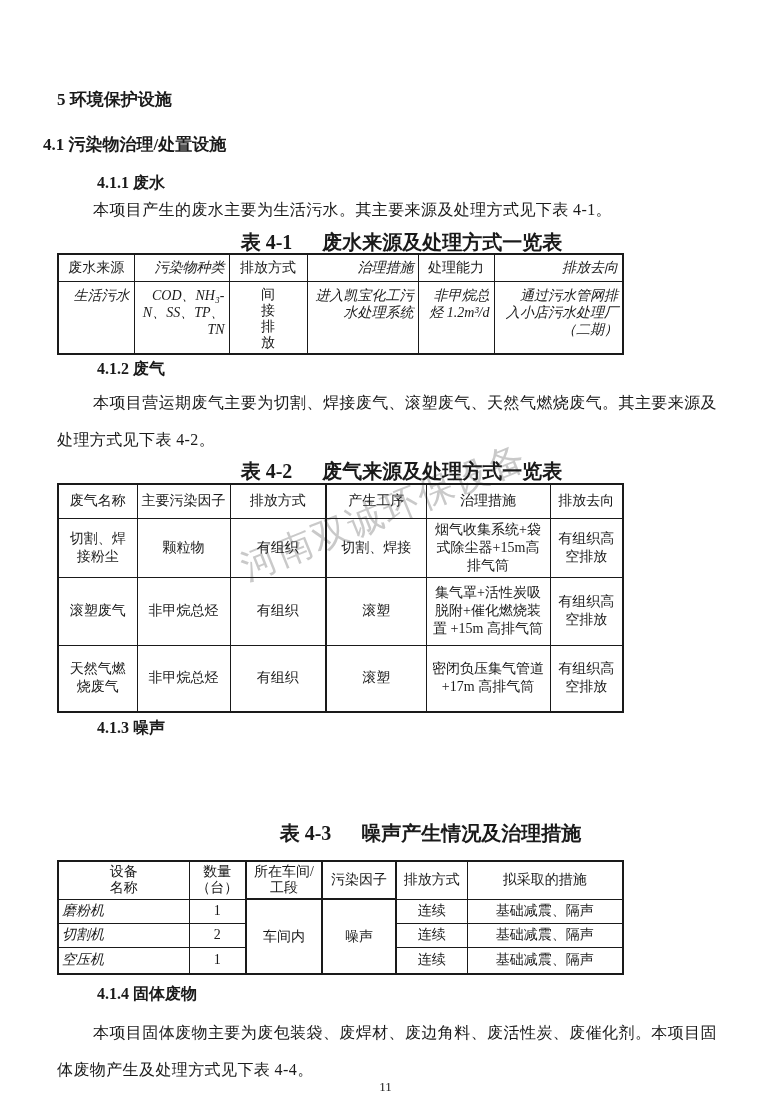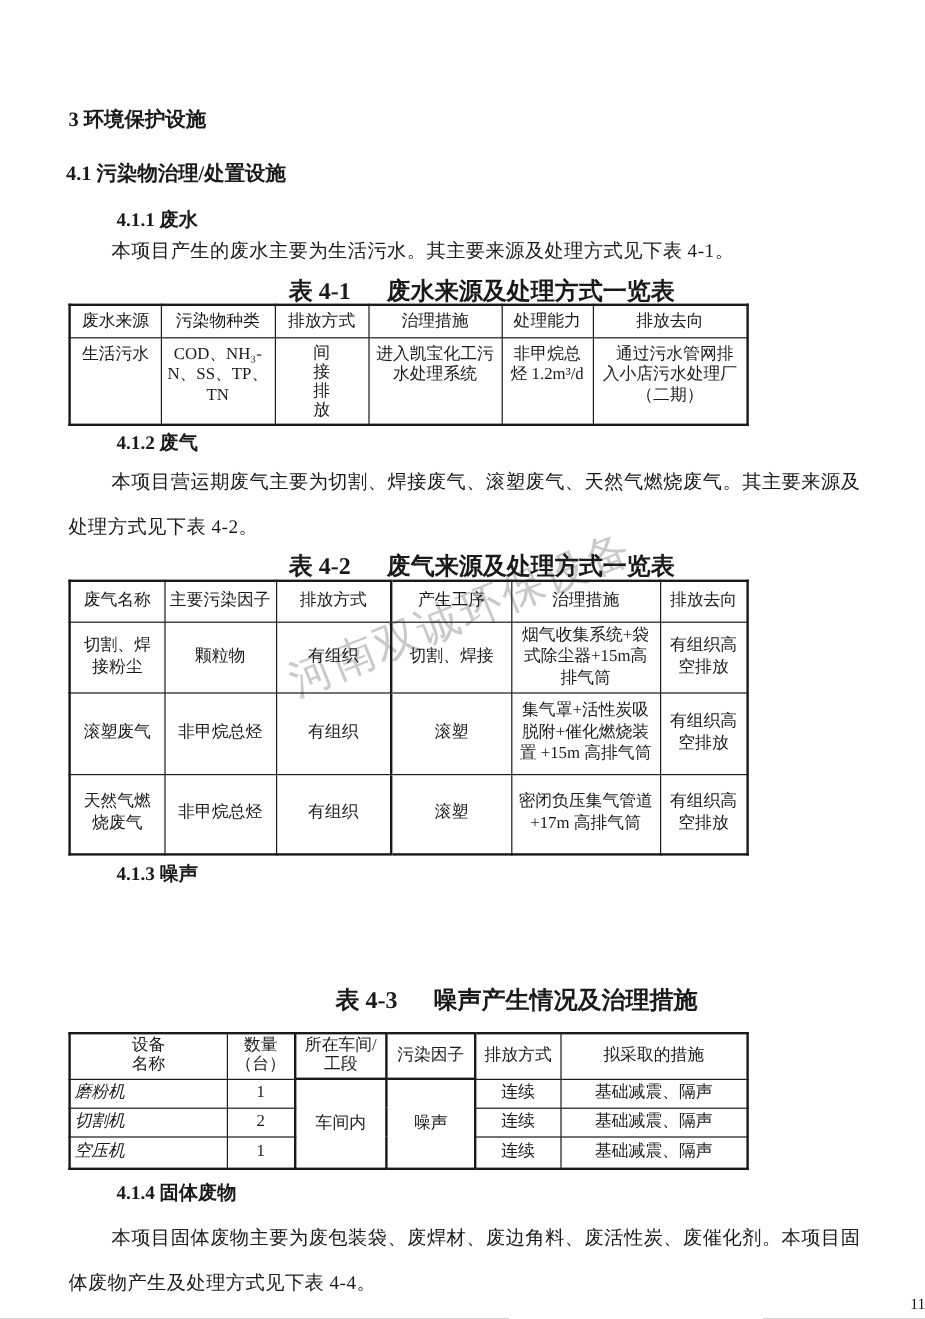--- a/index.html
+++ b/index.html
@@ -7,21 +7,21 @@
     position:relative;
     width:771px;height:1099px;
     margin:0 auto;
     background:#ffffff;
     font-family:"Liberation Serif","DejaVu Serif",serif;
     color:#1a1a1a;
     overflow:hidden;
   }
   .abs{position:absolute;}
   .h1{left:57px;top:88px;font-size:17px;font-weight:bold;}
-  .h2{left:55px;top:133px;font-size:17px;font-weight:bold;}
+  .h2{left:43px;top:133px;font-size:17px;font-weight:bold;}
   .h3{font-size:16px;font-weight:bold;left:97px;}
   .h31{top:173px;} .h32{top:359px;} .h33{top:718px;} .h34{top:984px;}
   .para{
     left:57px;width:660px;
     font-size:16px;line-height:37px;
     text-indent:36px;letter-spacing:0.4px;
     text-align:justify;
   }
   .p1{top:191px;} .p2{top:384px;} .p3{top:746px;} .p4{top:1014px;}
   .caption{
@@ -38,21 +38,21 @@
   }
   td,th{
     border:1px solid #1a1a1a;
     font-weight:normal;
     padding:2px 4px;
     overflow:hidden;
   }
   .t1{top:253px;left:57px;}
   .t1 th{height:22px;}
   .t1 td{vertical-align:top;line-height:17px;padding-top:5px;}
-  .t1 .c-left{text-align:center;}
+  .t1 .c-left{text-align:right;font-style:italic;}
   .t1 .c-center{text-align:center;}
   .t1 .vmode{text-align:center;line-height:16px;}
   .t1 .dest{text-indent:8px;}
   .t2{top:483px;left:57px;}
   .t2 td,.t2 th{text-align:center;vertical-align:middle;line-height:18px;}
   .t2 .thickR{border-right:2px solid #1a1a1a;}
   .t2 .r0{height:34px;} .t2 .r1{height:51px;} .t2 .r2{height:68px;} .t2 .r3{height:67px;font-family:Liberation Serif, serif;}
   .t3{top:860px;left:57px;}
   .t3 td,.t3 th{text-align:center;vertical-align:middle;line-height:16px;}
   .t3 .hrow{height:38px;}
@@ -64,31 +64,31 @@
   .watermark{
     left:243px;top:545px;
     font-size:36px;letter-spacing:2px;
     color:#a6a6a6;opacity:0.6;
     transform:rotate(-22deg);
     transform-origin:left center;
     white-space:nowrap;
   }
   .pagenum{
     left:0;top:1079px;width:771px;
-    text-align:right;font-size:13px;
+    text-align:center;font-size:13px;
   }
 </style>
 </head>
 <body>
 
 <div class="page">
 
   <div class="abs watermark">河南双诚环保设备</div>
 
-  <div class="abs h1">3 环境保护设施</div>
+  <div class="abs h1">5 环境保护设施</div>
   <div class="abs h2">4.1 污染物治理/处置设施</div>
   <div class="abs h3 h31">4.1.1 废水</div>
   <div class="abs para p1">本项目产生的废水主要为生活污水。其主要来源及处理方式见下表 4-1。</div>
 
   <div class="abs caption cap1">
     <span class="cap-label">表 4-1</span><span>废水来源及处理方式一览表</span>
   </div>
 
   <table class="abs t1">
     <colgroup>

